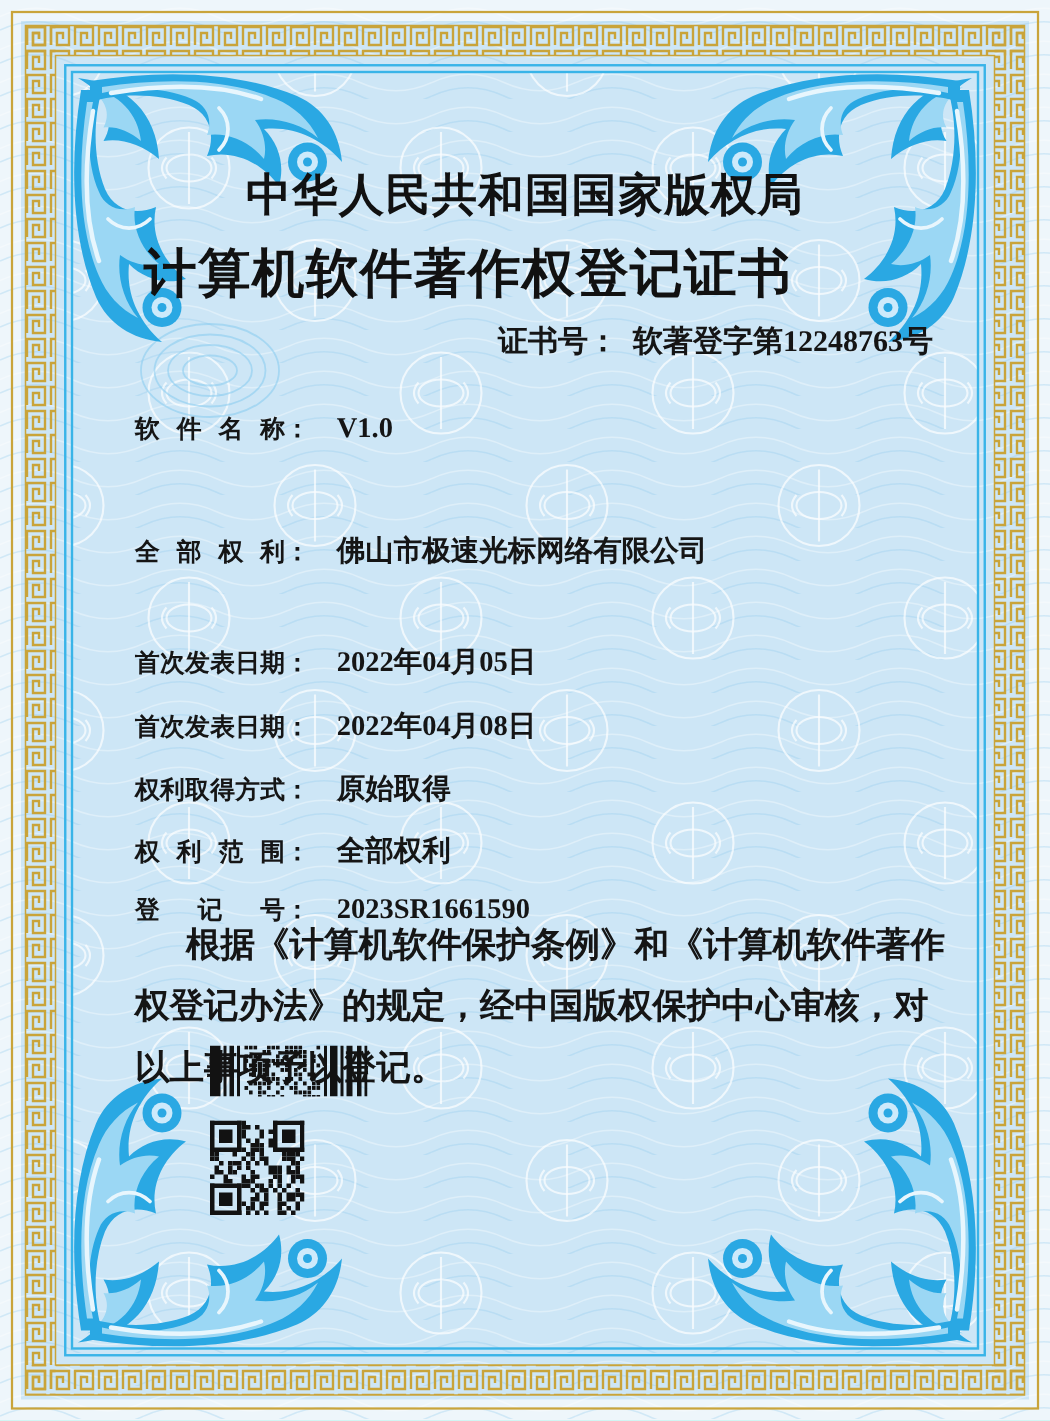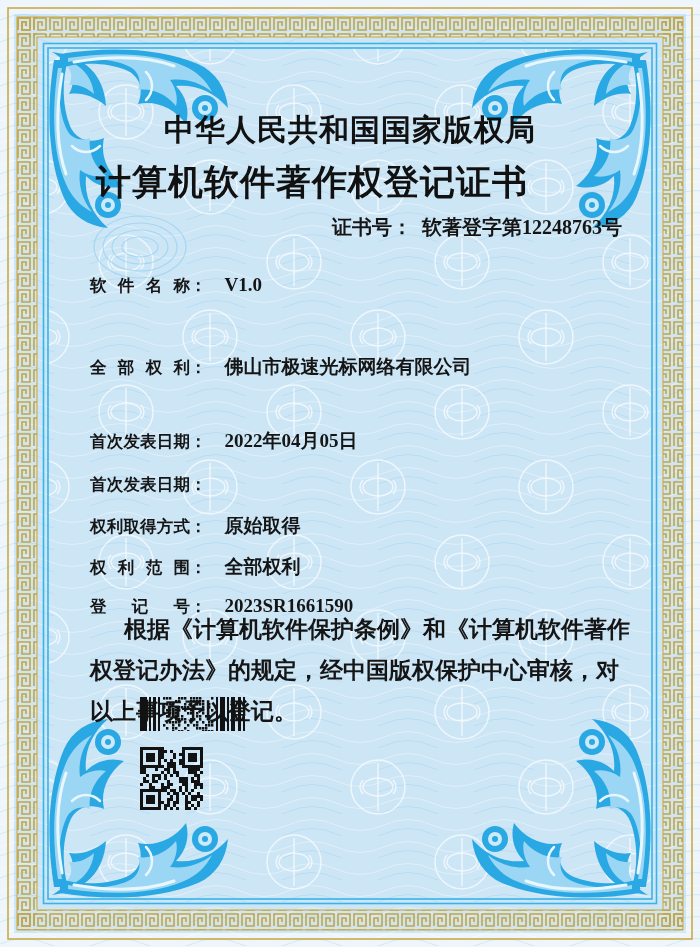--- a/index.html
+++ b/index.html
@@ -114,20 +114,21 @@
     <span class="val">佛山市极速光标网络有限公司</span>
   </div>
   <div class="row layer" style="top:401px">
     <span class="lbl">首次发表日期</span>
       <span class="colon">：</span>
     <span class="val">2022年04月05日</span>
   </div>
   <div class="row layer" style="top:444px">
     <span class="lbl">首次发表日期</span>
       <span class="colon">：</span>
+    <span class="val">2022年04月08日</span>
   </div>
   <div class="row layer" style="top:486px">
     <span class="lbl">权利取得方式</span>
       <span class="colon">：</span>
     <span class="val">原始取得</span>
   </div>
   <div class="row layer" style="top:527px">
     <span class="lbl">权利范围</span>
       <span class="colon">：</span>
     <span class="val">全部权利</span>

